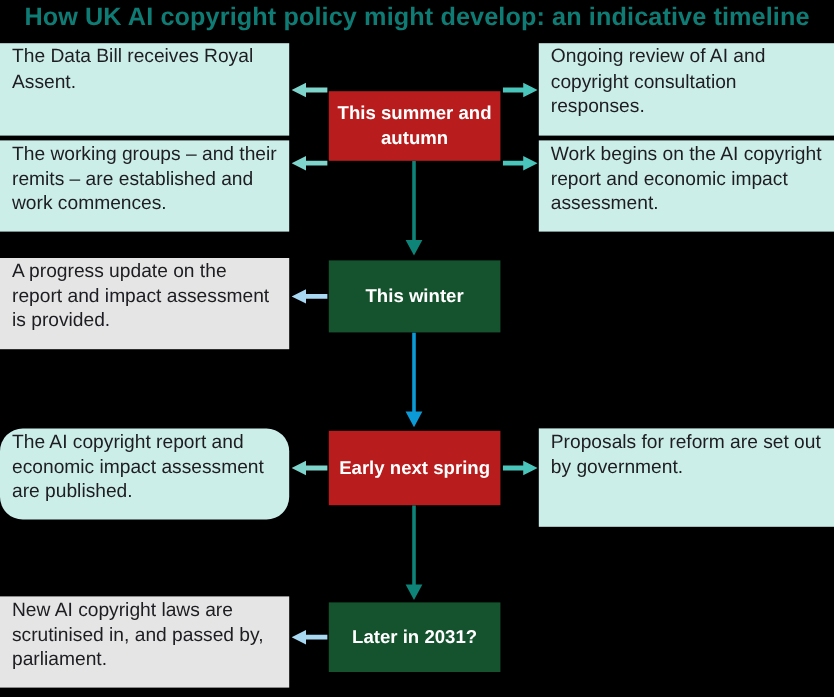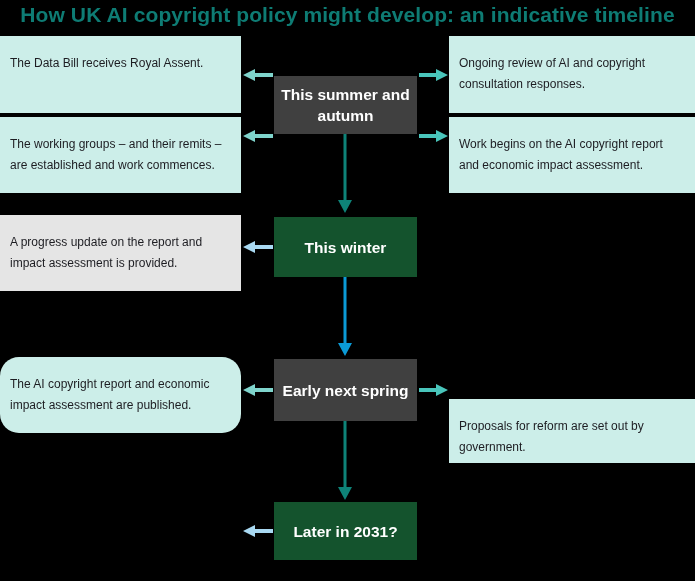--- a/index.html
+++ b/index.html
@@ -25,38 +25,38 @@
     font-size: 21px;
     font-weight: bold;
     letter-spacing: 0.1px;
     line-height: 26px;
   }
   .box {
     position: absolute;
     box-sizing: border-box;
   }
   .side-box {
-    padding: 17px 10px 6px 10px;
-    font-size: 12px;
+    padding: 2px 10px 6px 10px;
+    font-size: 16px;
     line-height: 20.5px;
     color: #1d1d22;
   }
   .side-mint { background: #cceee9; }
   .side-blue { background: #e5e5e5; }
   .stage-box {
     display: flex;
     align-items: center;
     justify-content: center;
     text-align: center;
     color: #ffffff;
     font-size: 15.5px;
     font-weight: bold;
     line-height: 21px;
   }
-  .stage-teal { background: #404040; }
+  .stage-teal { background: #b91c1c; }
   .stage-blue { background: #14532d; }
 
   
   .h-arrow {
     position: absolute;
     height: 14px;
     display: block;
   }
   .h-arrow svg { display: block; }
 
@@ -145,21 +145,21 @@
   </div>
 
   <div class="box side-box side-mint" style="left:0px; top:357px; width:241px; height:76px;border-radius:19px;">
     <span>The AI copyright report and economic impact assessment are published.</span>
   </div>
 
   <div class="box stage-box stage-teal" style="left:274px; top:359px; width:143px; height:62px;">
     <span>Early next spring</span>
   </div>
 
-  <div class="box side-box side-mint" style="left:449px; top:357px; width:246px; height:64px;margin-top:42px;">
+  <div class="box side-box side-mint" style="left:449px; top:357px; width:246px; height:82px;">
     <span>Proposals for reform are set out by government.</span>
   </div>
 
   <div class="h-arrow" style="left:243px; top:383px; width:30px;">
     <svg width="30" height="14" viewBox="0 0 30 14">
       <path d="M30 5 L12 5 L12 1 L0 7 L12 13 L12 9 L30 9 Z" fill="#7fd4cc"></path>
     </svg>
   </div>
 
   <div class="h-arrow" style="left:419px; top:383px; width:29px;">
@@ -167,20 +167,23 @@
       <path d="M0 5 L17 5 L17 1 L29 7 L17 13 L17 9 L0 9 Z" fill="#49c5bb"></path>
     </svg>
   </div>
 
   <div class="v-arrow" style="left:336px; top:421px; height:80px;">
     <svg width="18" height="80" viewBox="0 0 18 80">
       <path d="M7.5 0 L10.5 0 L10.5 66 L16 66 L9 79 L2 66 L7.5 66 Z" fill="#0e8378"></path>
     </svg>
   </div>
 
+  <div class="box side-box side-blue" style="left:0px; top:497px; width:241px; height:76px;">
+    <span>New AI copyright laws are scrutinised in, and passed by, parliament.</span>
+  </div>
 
   <div class="box stage-box stage-blue" style="left:274px; top:502px; width:143px; height:58px;">
     <span>Later in 2031?</span>
   </div>
 
   <div class="h-arrow" style="left:243px; top:524px; width:30px;">
     <svg width="30" height="14" viewBox="0 0 30 14">
       <path d="M30 5 L12 5 L12 1 L0 7 L12 13 L12 9 L30 9 Z" fill="#a9d9f2"></path>
     </svg>
   </div>

